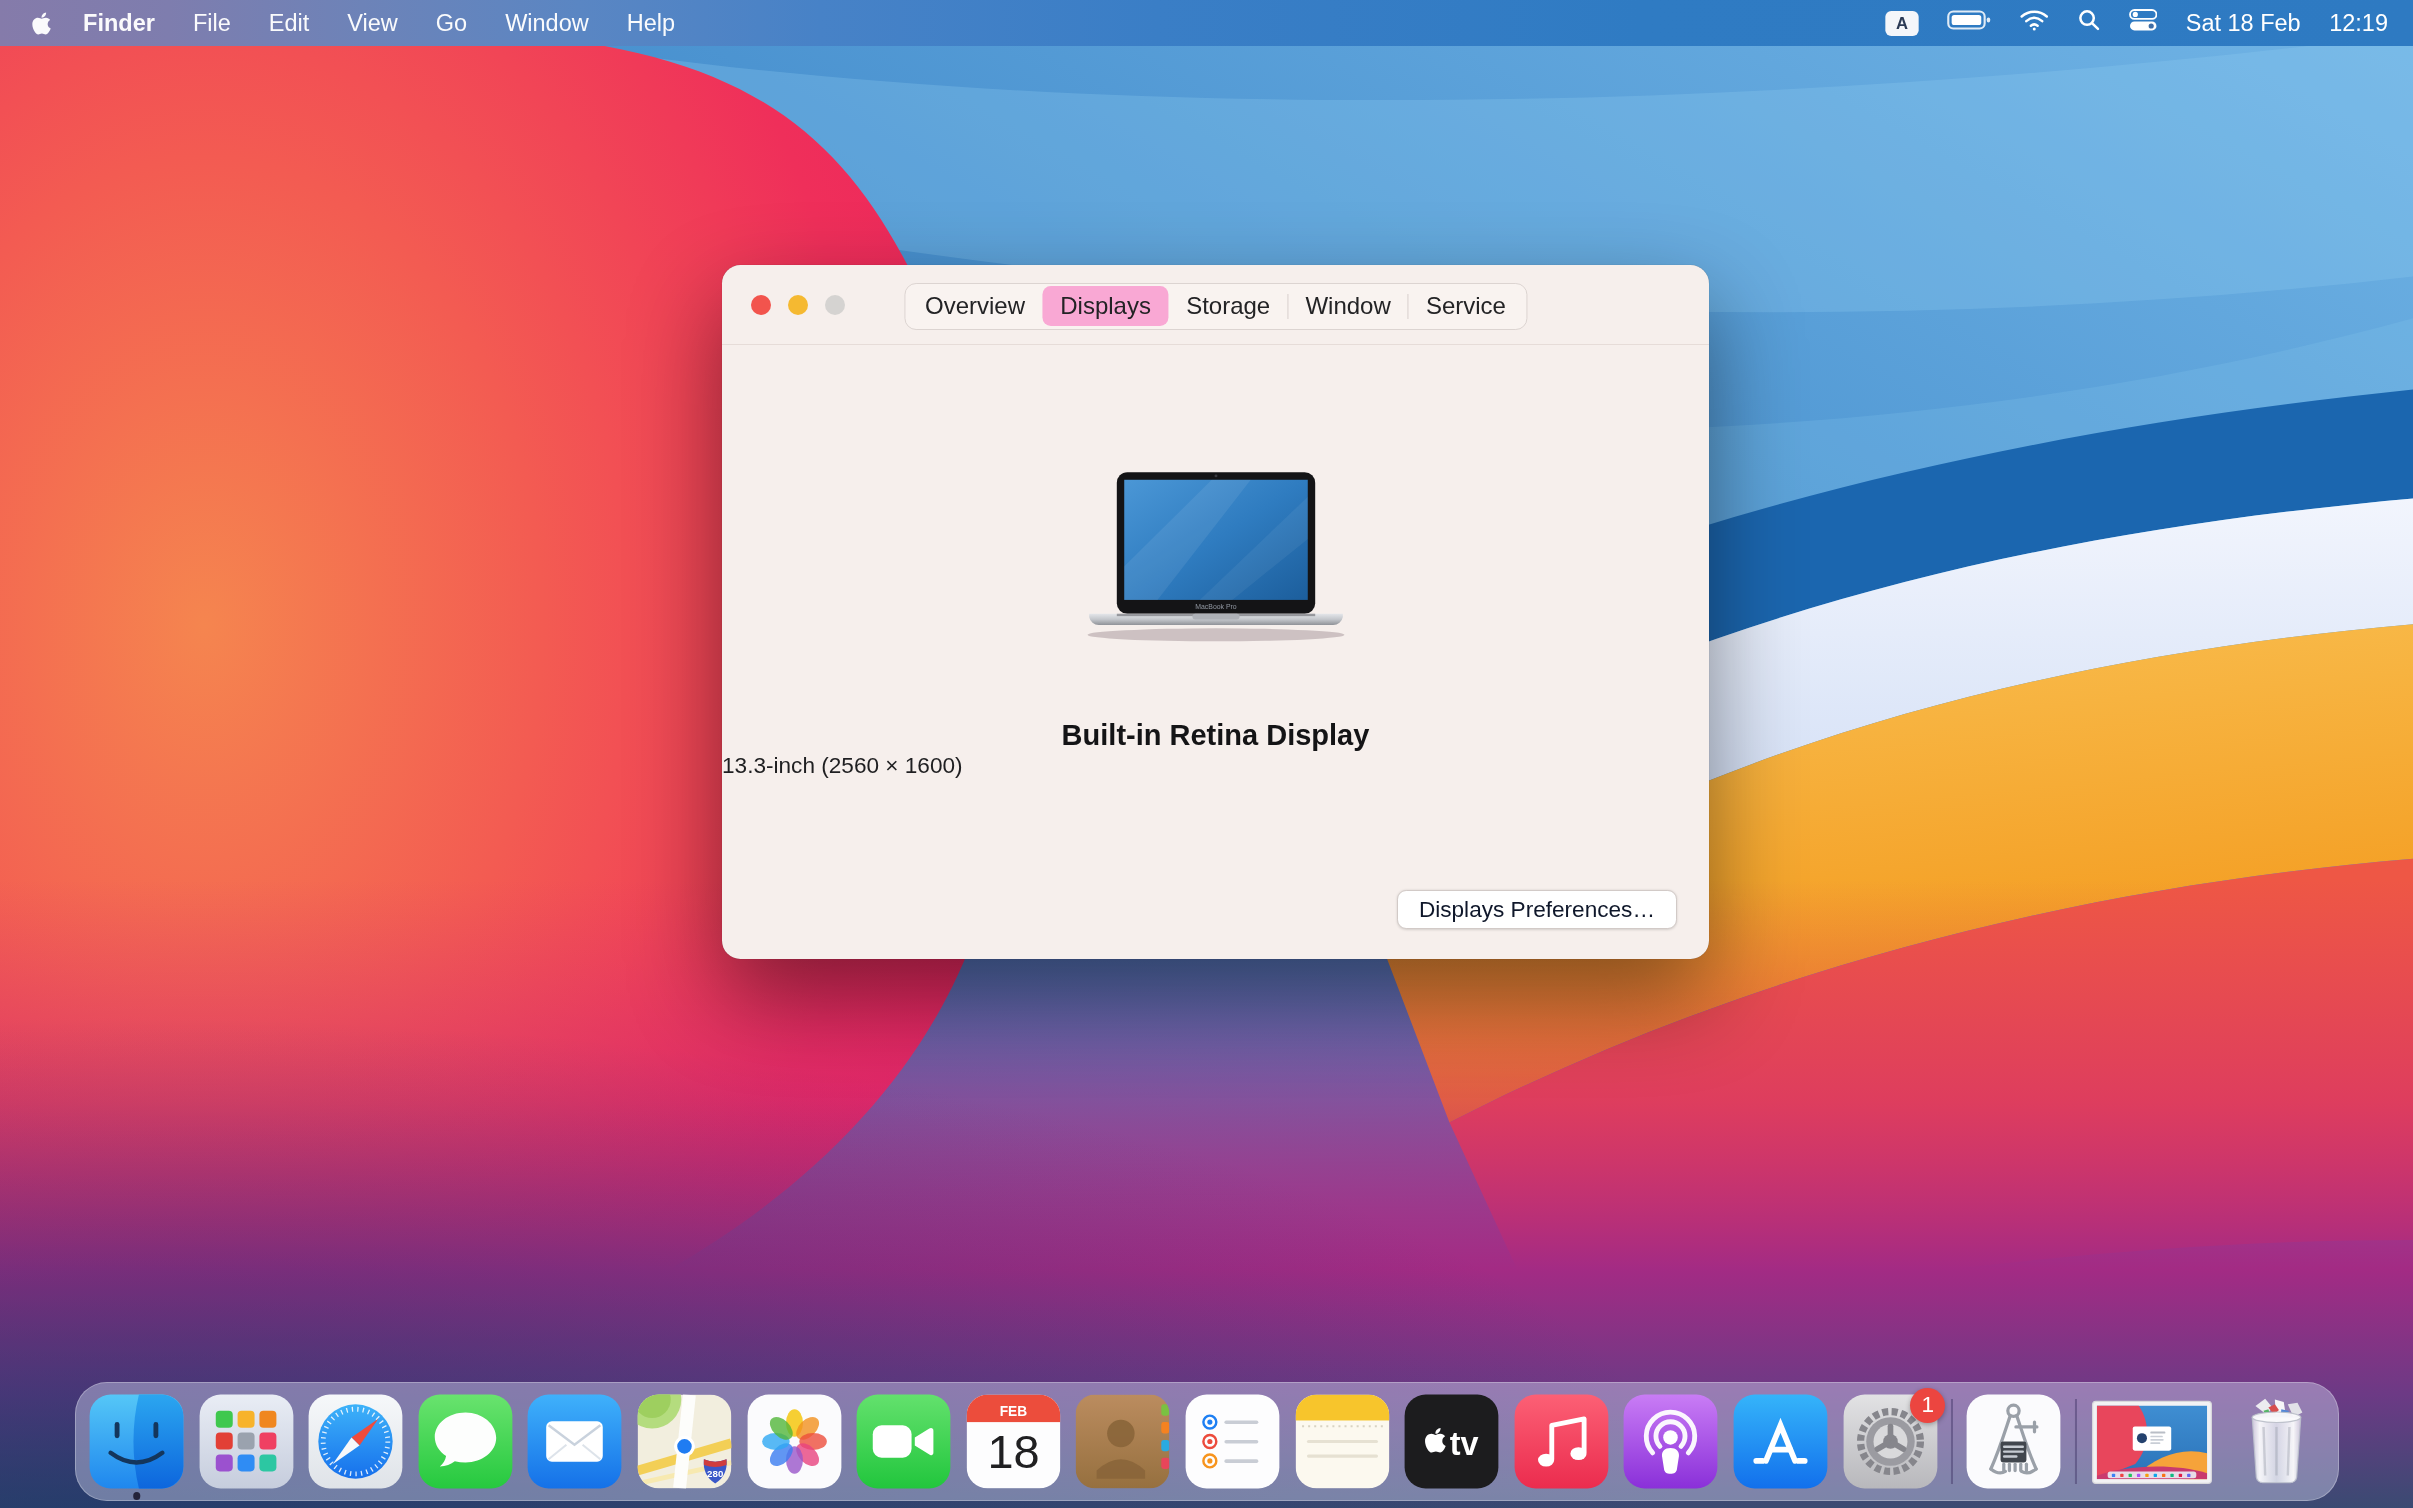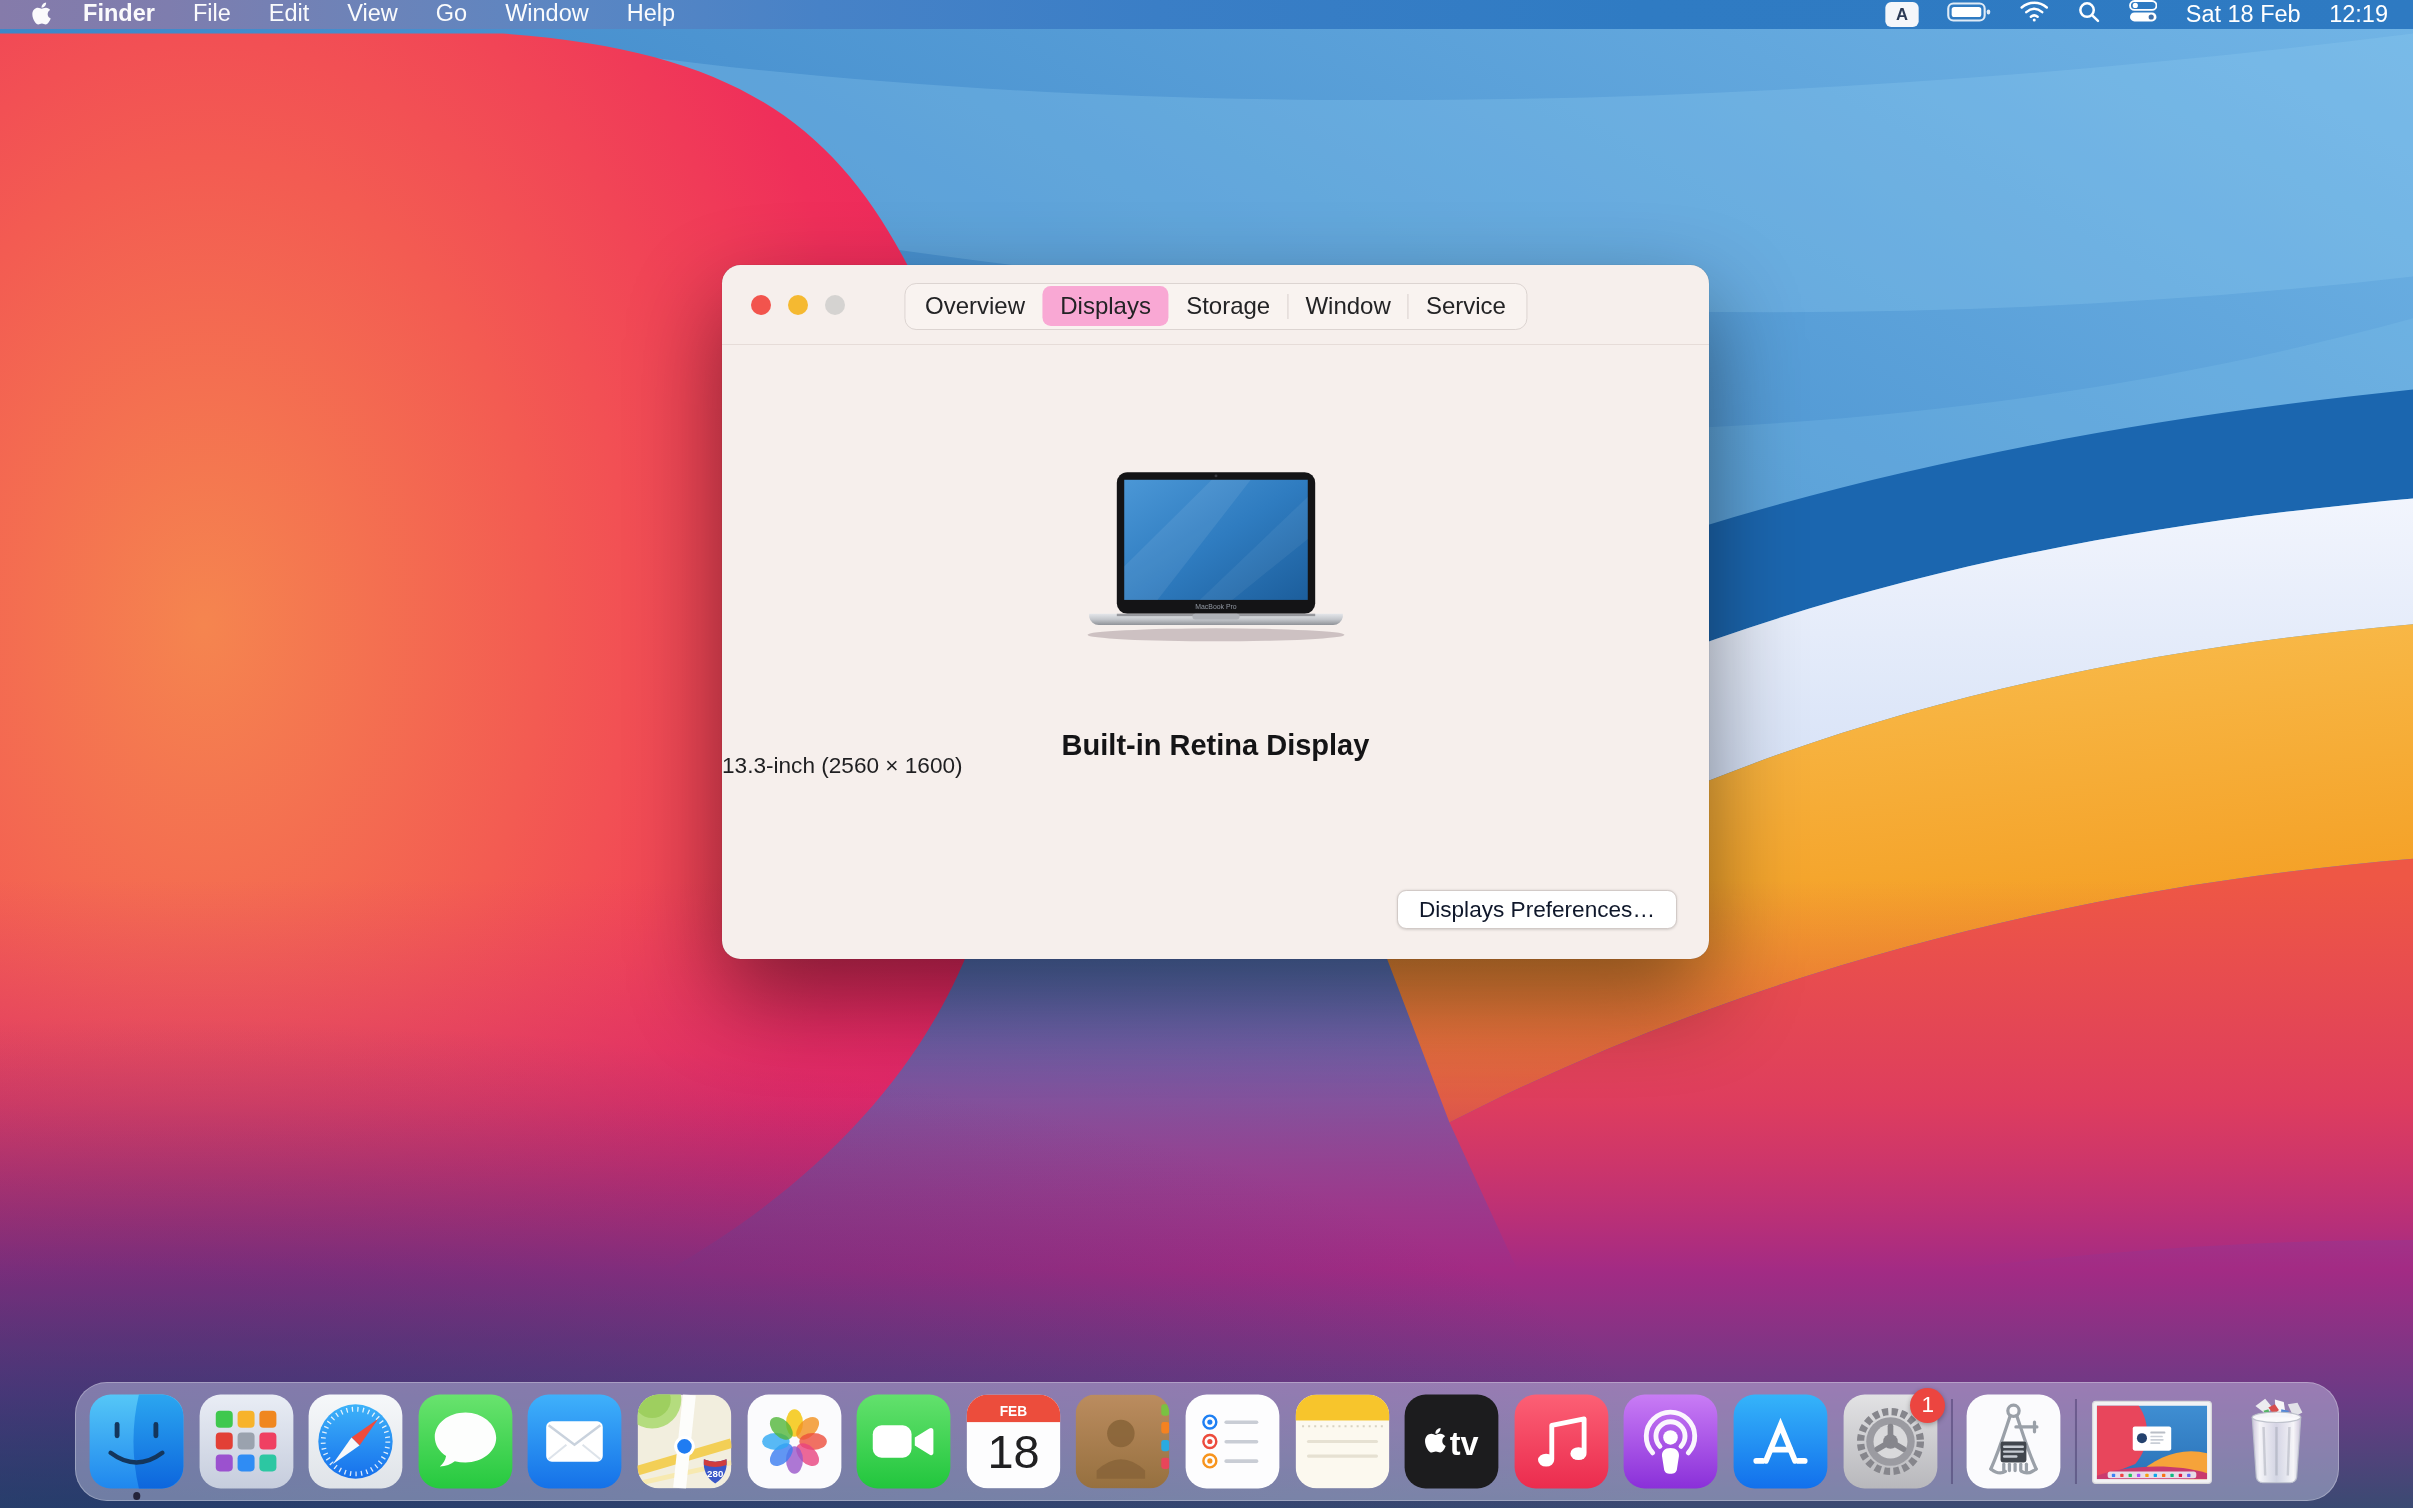--- a/index.html
+++ b/index.html
@@ -1,22 +1,22 @@
 <!DOCTYPE html>
 <html style="font-size:13.4px"><head>
 <meta charset="utf-8">
 <style>
   html,body{margin:0;padding:0;background:#000;}
   #screen{position:relative;width:2413px;height:1508px;overflow:hidden;
           font-family:"Liberation Sans",sans-serif;-webkit-font-smoothing:antialiased;}
   #wallpaper{position:absolute;left:0;top:0;width:2413px;height:1508px;}
 
   
-  #menubar{position:absolute;top:0;left:0;right:0;height:29px;z-index:5;
-    display:flex;align-items:flex-start;justify-content:space-between;
+  #menubar{position:absolute;top:0;left:0;right:0;height:46px;z-index:5;
+    display:flex;align-items:center;justify-content:space-between;
     padding:0 25px;box-sizing:border-box;color:#fff;font-size:23.5px;
     background:linear-gradient(90deg,#857baa 0%,#7e7dae 7%,#6d83b8 15%,#5a86c3 24%,#4782c7 34%,#3a7ec6 48%,#2f7bc3 68%,#2e7ac2 100%);}
   .menu-left{display:flex;align-items:center;}
   .menu-left .apple{display:flex;align-items:center;margin:0 13.4px 0 6.7px;}
   .menu-item{padding:0 19px;white-space:nowrap;opacity:.97;}
   .menu-item.bold{font-weight:700;}
   .status{display:flex;align-items:center;gap:28.5px;font-size:23.5px;}
   .status .txt{white-space:nowrap;}
   .input-src{display:flex;align-items:center;}
 
@@ -33,21 +33,21 @@
   .tabbar{position:absolute;left:50%;top:17.6px;transform:translateX(-50%);
     display:flex;align-items:stretch;height:47px;box-sizing:border-box;
     background:#f9f3f0;border:0.8px solid #dcd4d1;border-radius:11.7px;padding:2.5px;}
   .tab{display:flex;align-items:center;padding:0 17.6px;font-size:24px;color:#232325;
     border-radius:8.4px;position:relative;cursor:default;}
   .tab.selected{background:#f9a8d4;}
   .tab.sep::before{content:"";position:absolute;left:-0.8px;top:7.5px;bottom:7.5px;width:0.8px;background:#d9d0cc;}
 
   .win-content{position:relative;height:614px;}
   .laptop-wrap{position:absolute;left:50%;top:124px;transform:translateX(-50%);}
-  .display-name{position:absolute;top:374px;left:0;right:0;margin:10px;text-align:center;
+  .display-name{position:absolute;top:374px;left:0;right:0;margin:0;text-align:center;
     font-size:29px;font-weight:700;color:#141416;}
   .display-spec{position:absolute;top:408px;left:0;right:0;margin:0;text-align:left;
     font-size:22.6px;color:#1f1f21;}
   .prefs-button{position:absolute;right:32px;top:545px;height:39px;padding:0 21px;
     background:#ffffff;border:0.8px solid #d2cac7;border-radius:9.2px;
     font-family:"Liberation Sans",sans-serif;font-size:22.6px;color:#0f172a;
     box-shadow:0 0.8px 2.5px rgba(0,0,0,.14);}
 
   
   #dock{position:absolute;left:50%;bottom:7.5px;transform:translateX(-50%);z-index:5;

